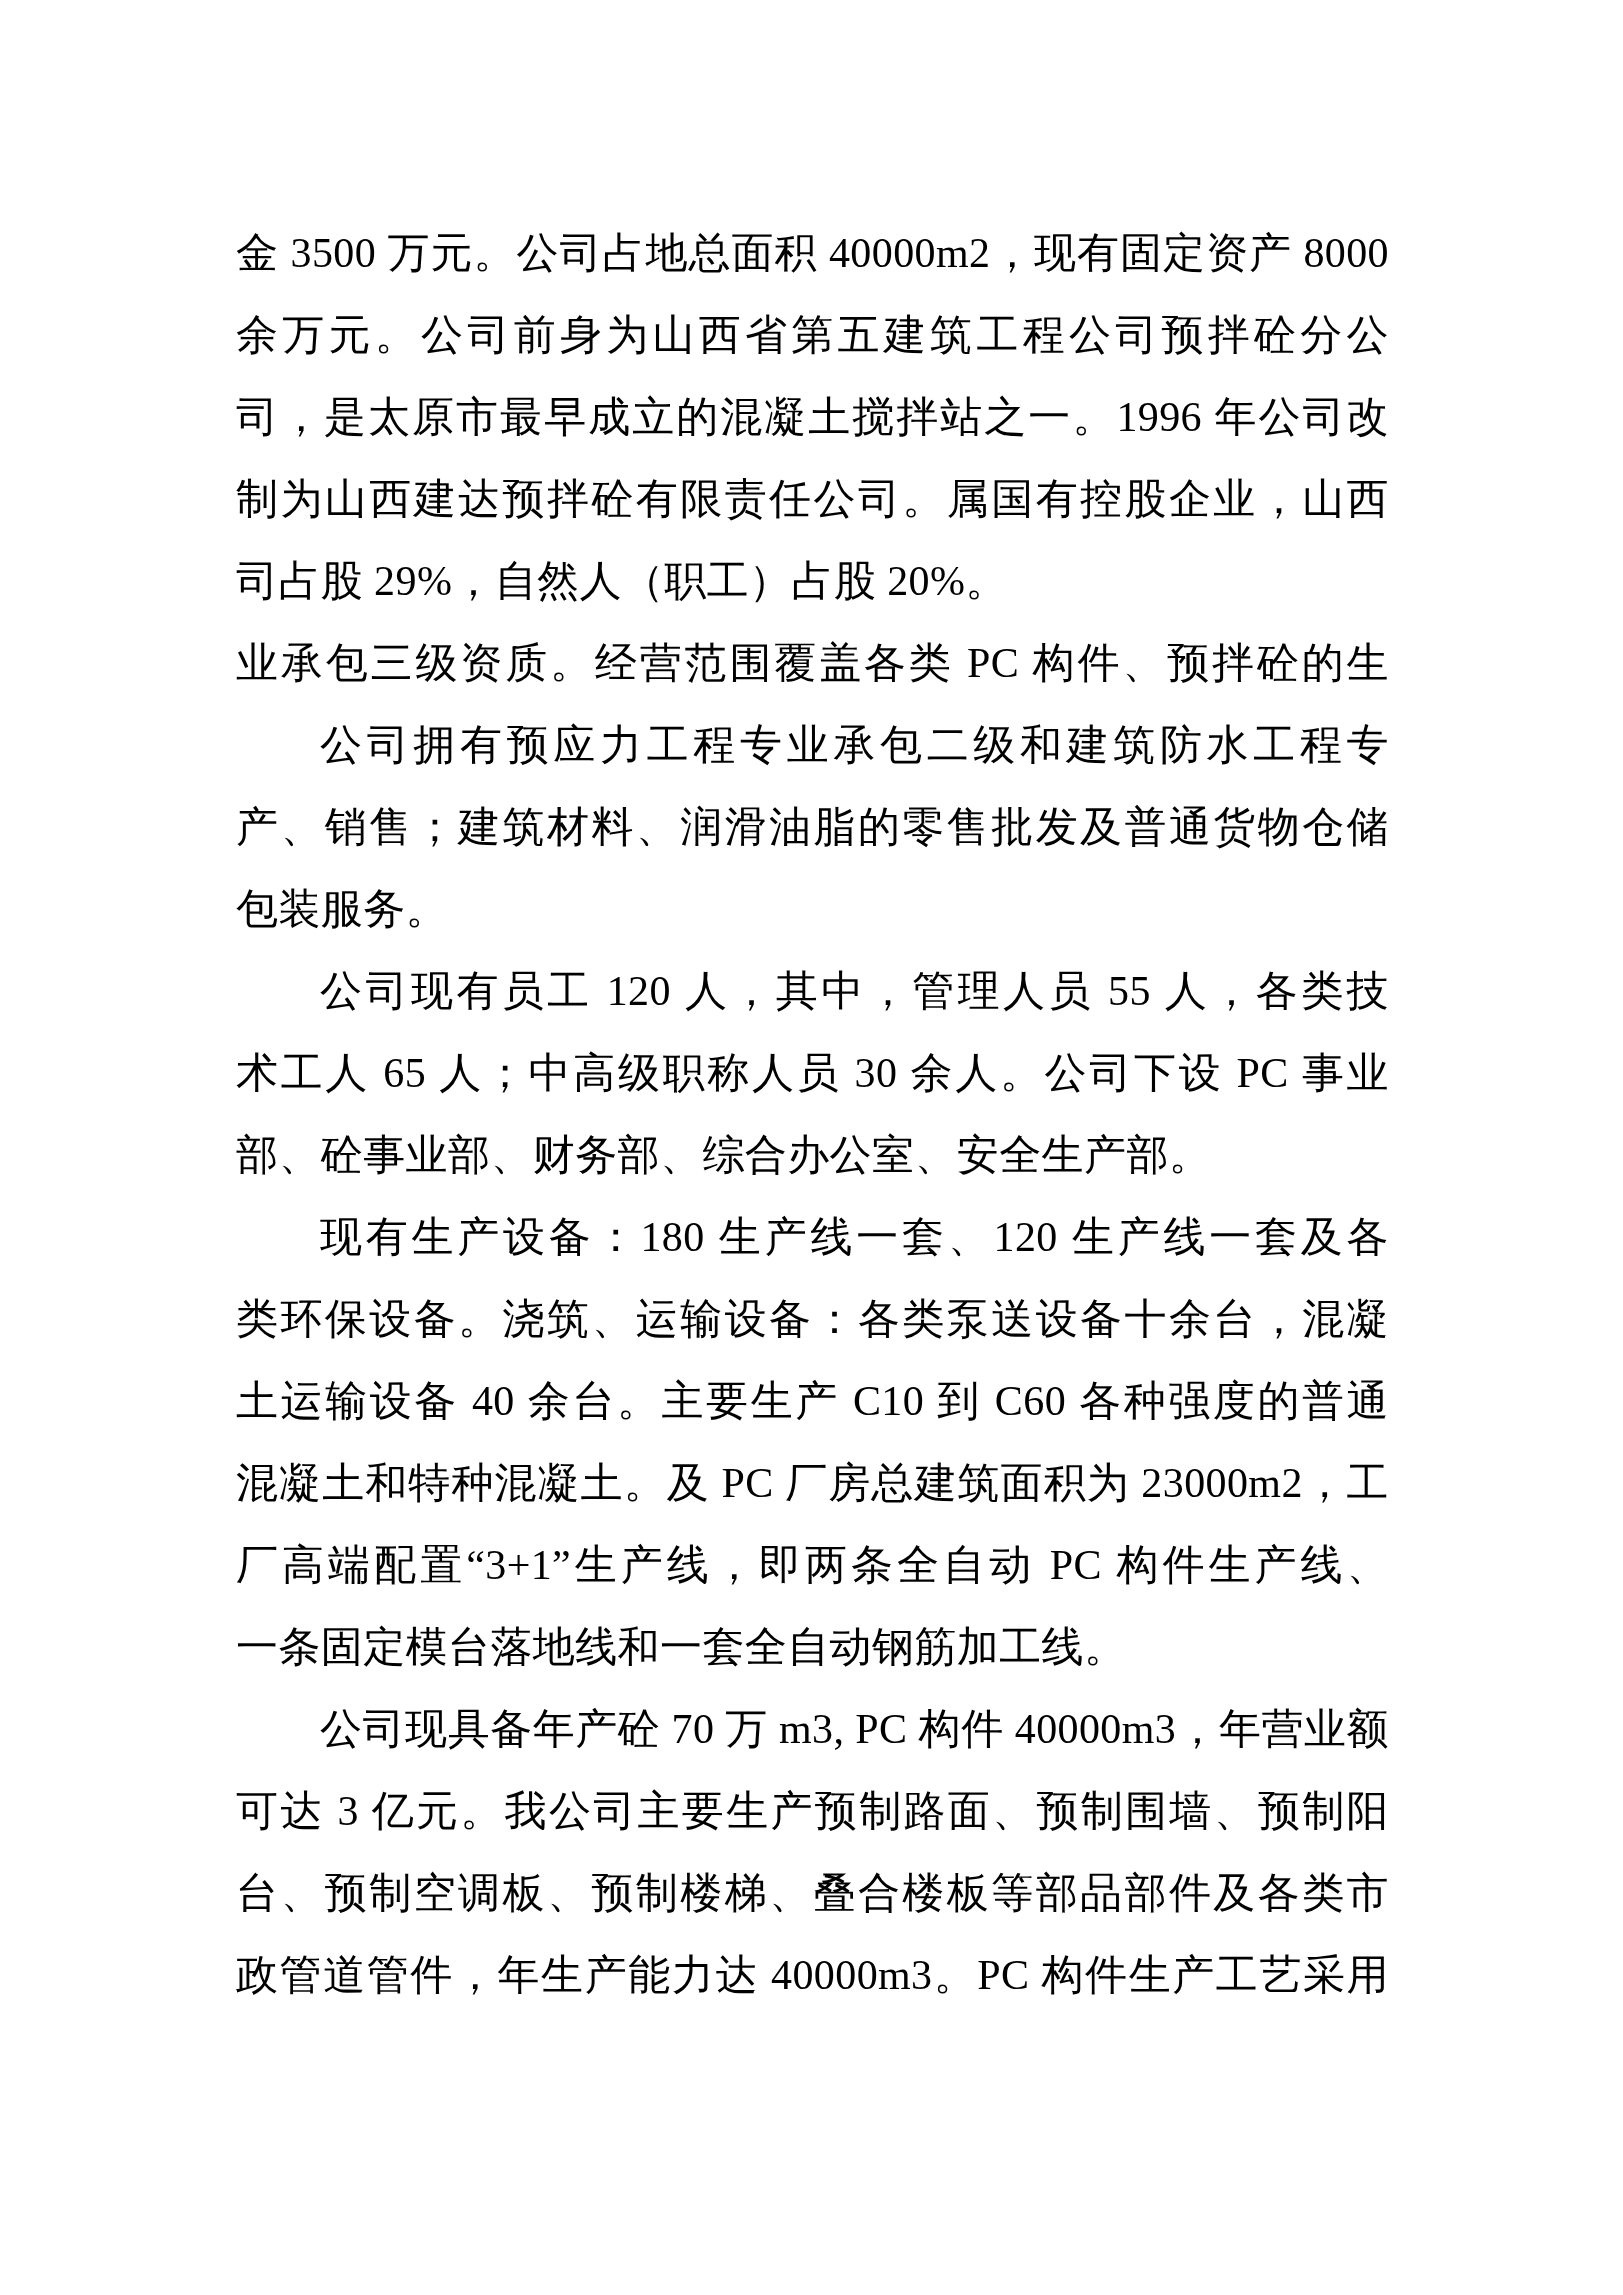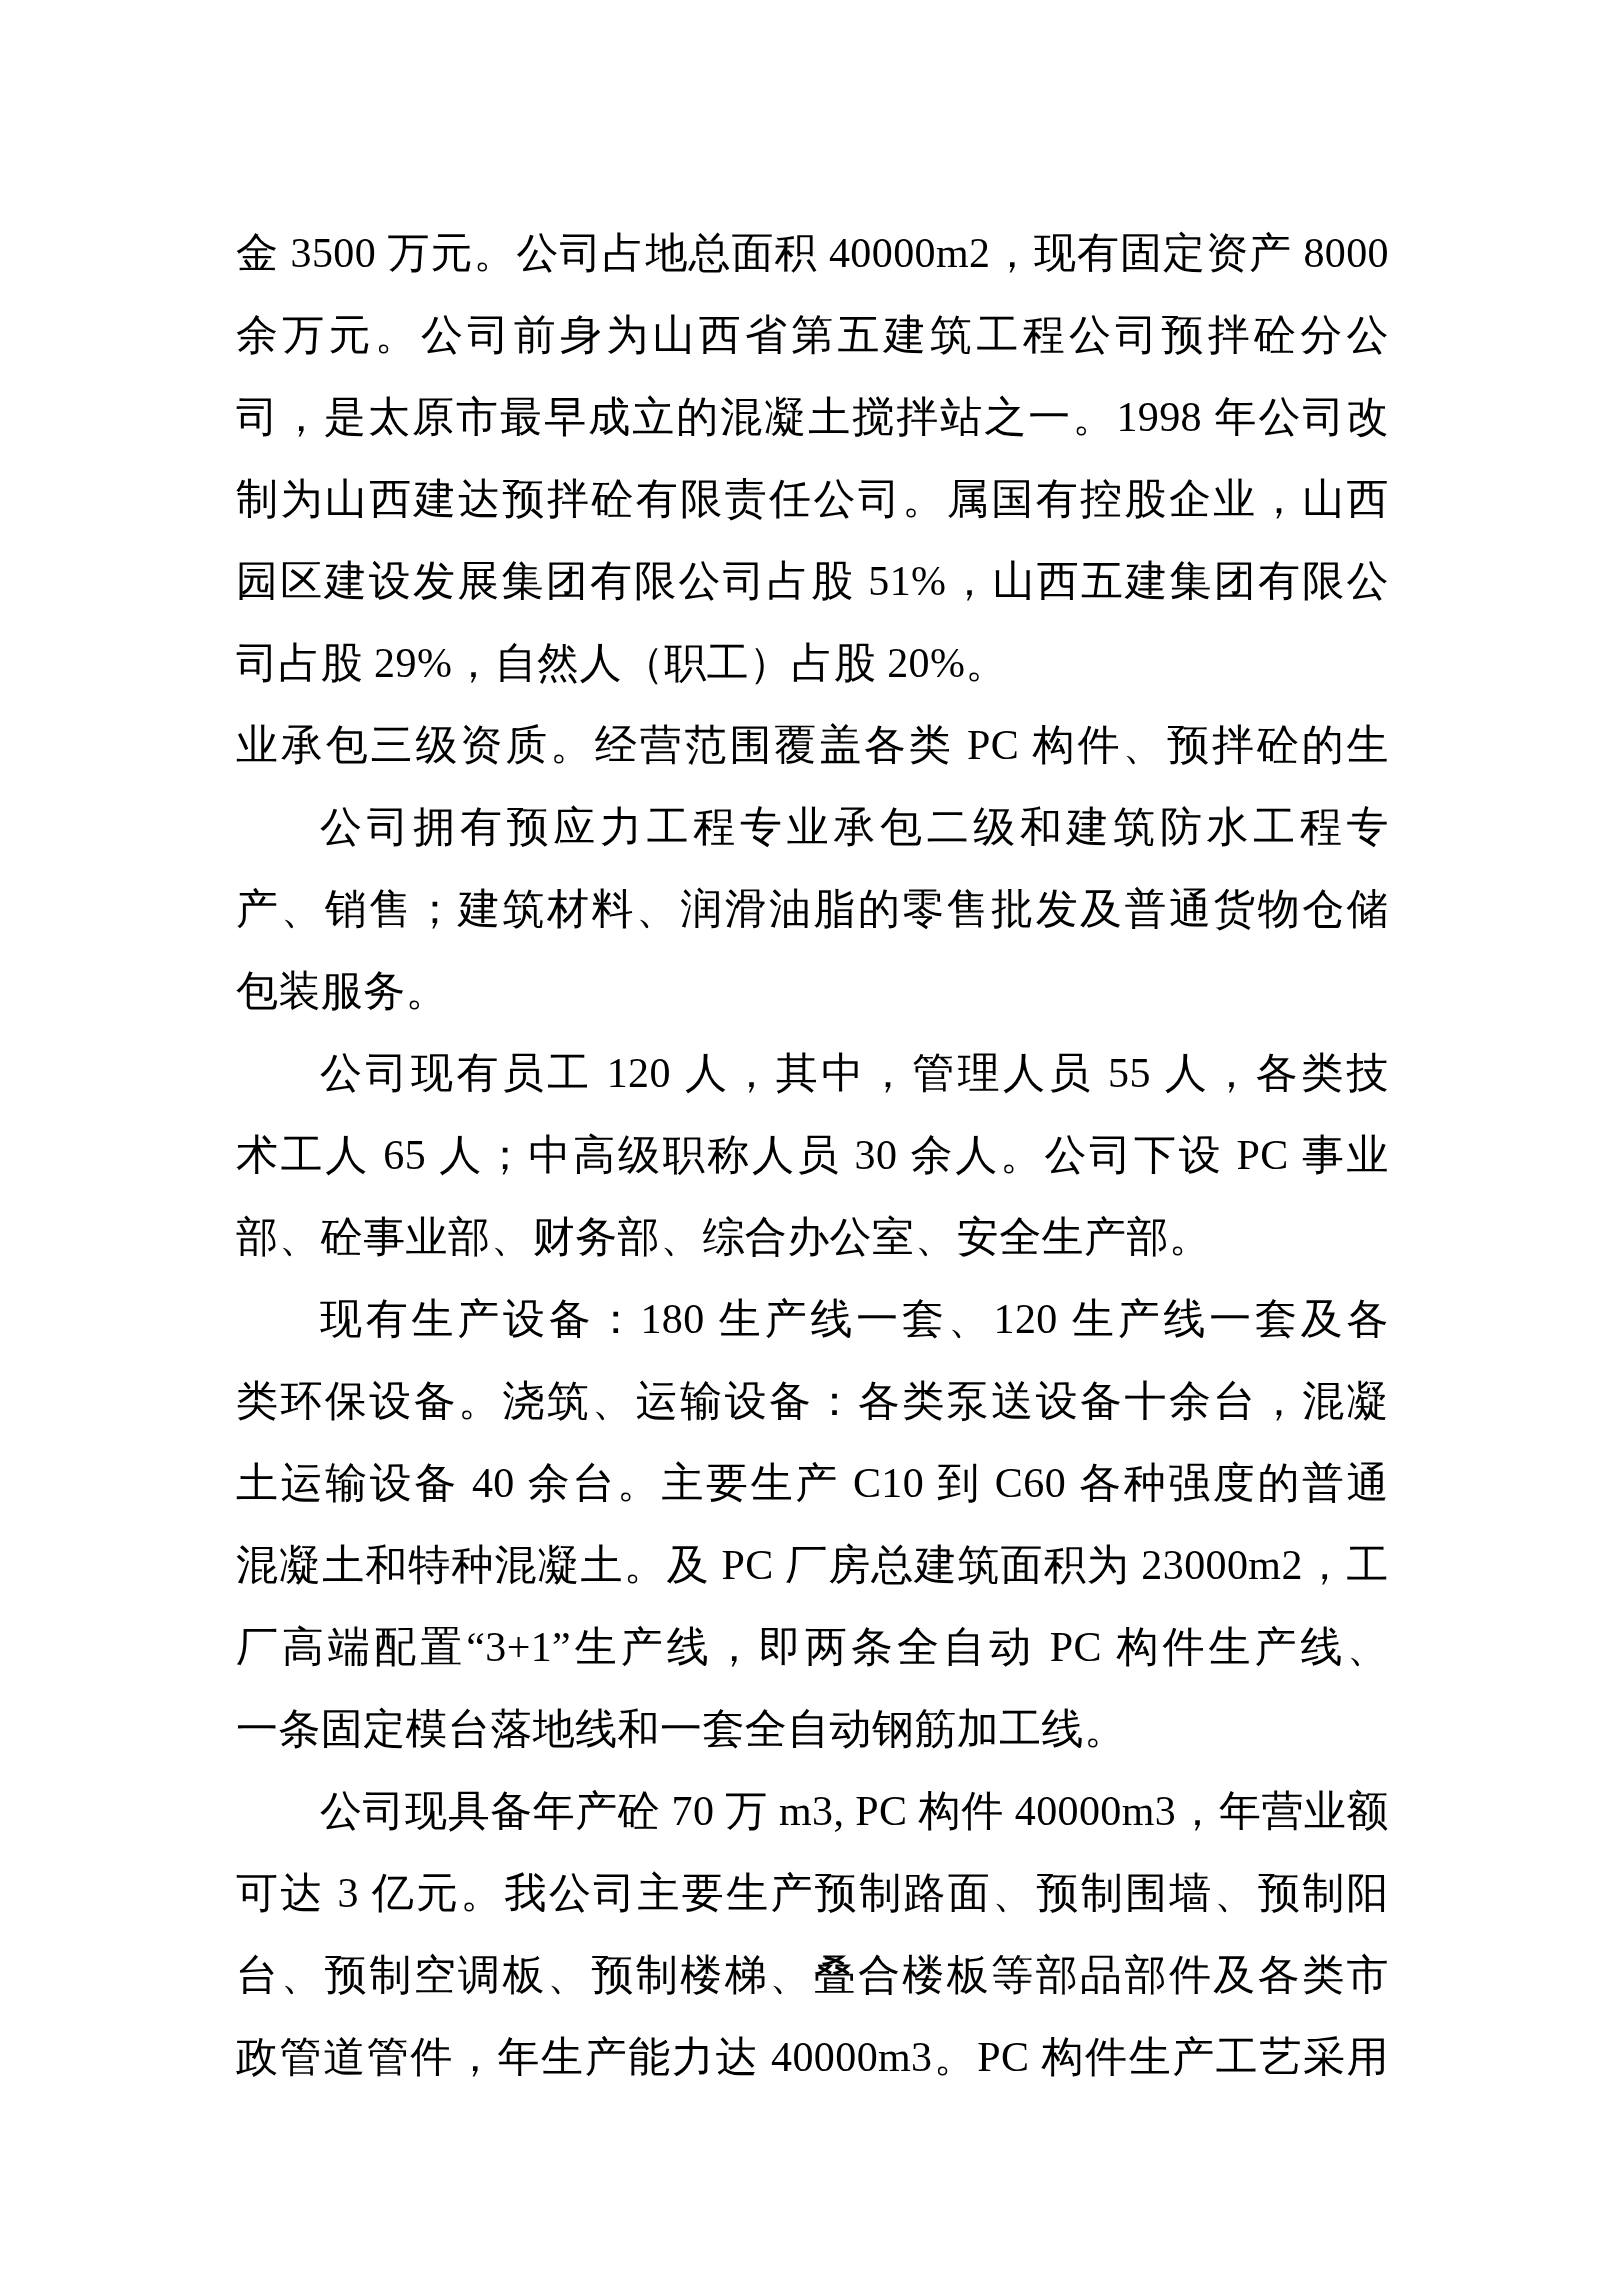--- a/index.html
+++ b/index.html
@@ -40,23 +40,22 @@
     text-indent: 84px;
   }
 </style>
 </head>
 <body>
 
 <div class="page">
   <div class="text-block">
     <div class="line">金 3500 万元。公司占地总面积 40000m2，现有固定资产 8000</div>
     <div class="line">余万元。公司前身为山西省第五建筑工程公司预拌砼分公</div>
-    <div class="line">司，是太原市最早成立的混凝土搅拌站之一。1998 年公司改</div>
+    <div class="line">司，是太原市最早成立的混凝土搅拌站之一。1996 年公司改</div>
     <div class="line">制为山西建达预拌砼有限责任公司。属国有控股企业，山西</div>
-    <div class="line">园区建设发展集团有限公司占股 51%，山西五建集团有限公</div>
     <div class="line para-end">司占股 29%，自然人（职工）占股 20%。</div>
     <div class="line">业承包三级资质。经营范围覆盖各类 PC 构件、预拌砼的生</div>
     <div class="line indent">公司拥有预应力工程专业承包二级和建筑防水工程专</div>
     <div class="line">产、销售；建筑材料、润滑油脂的零售批发及普通货物仓储</div>
     <div class="line para-end">包装服务。</div>
     <div class="line indent">公司现有员工 120 人，其中，管理人员 55 人，各类技</div>
     <div class="line">术工人 65 人；中高级职称人员 30 余人。公司下设 PC 事业</div>
     <div class="line para-end">部、砼事业部、财务部、综合办公室、安全生产部。</div>
     <div class="line indent">现有生产设备：180 生产线一套、120 生产线一套及各</div>
     <div class="line">类环保设备。浇筑、运输设备：各类泵送设备十余台，混凝</div>

